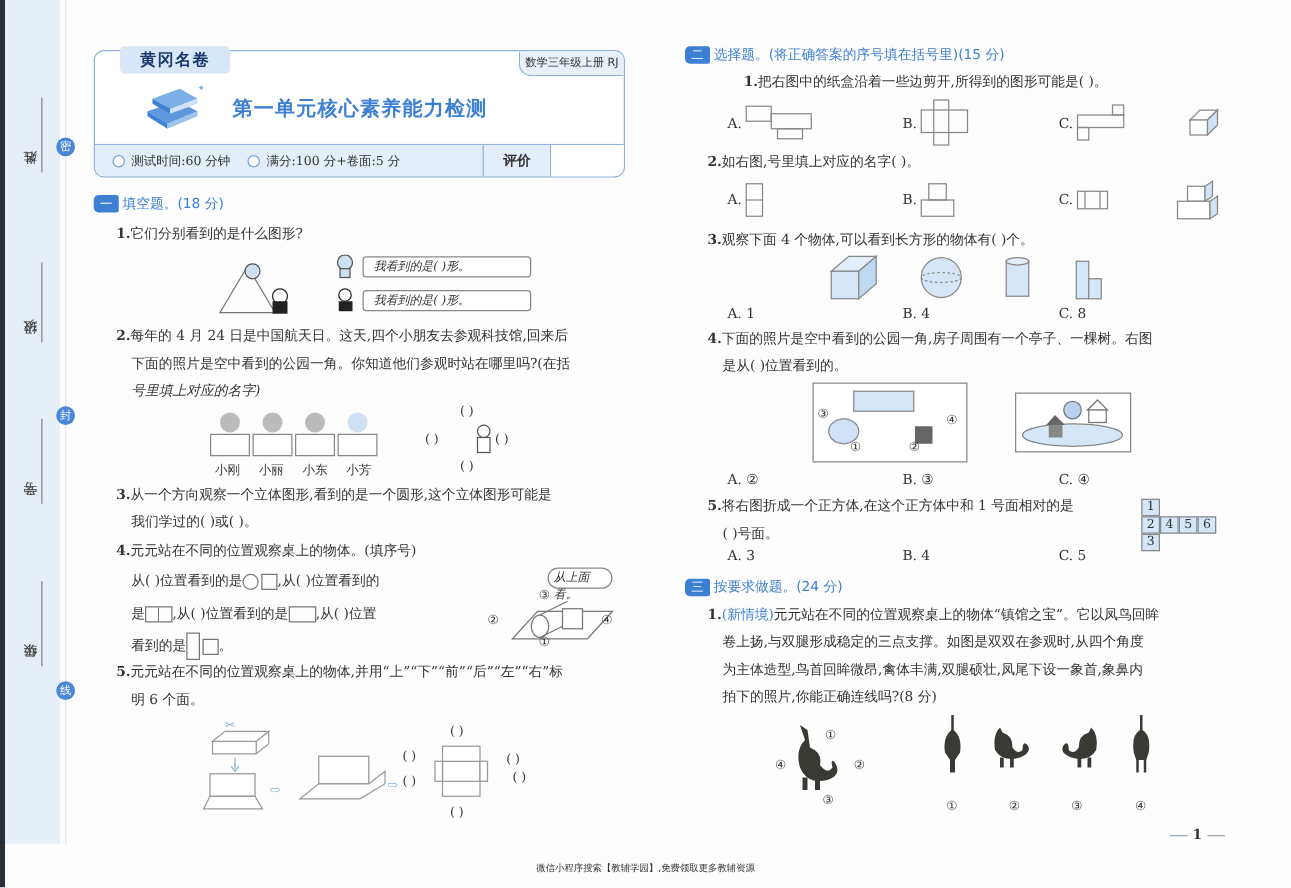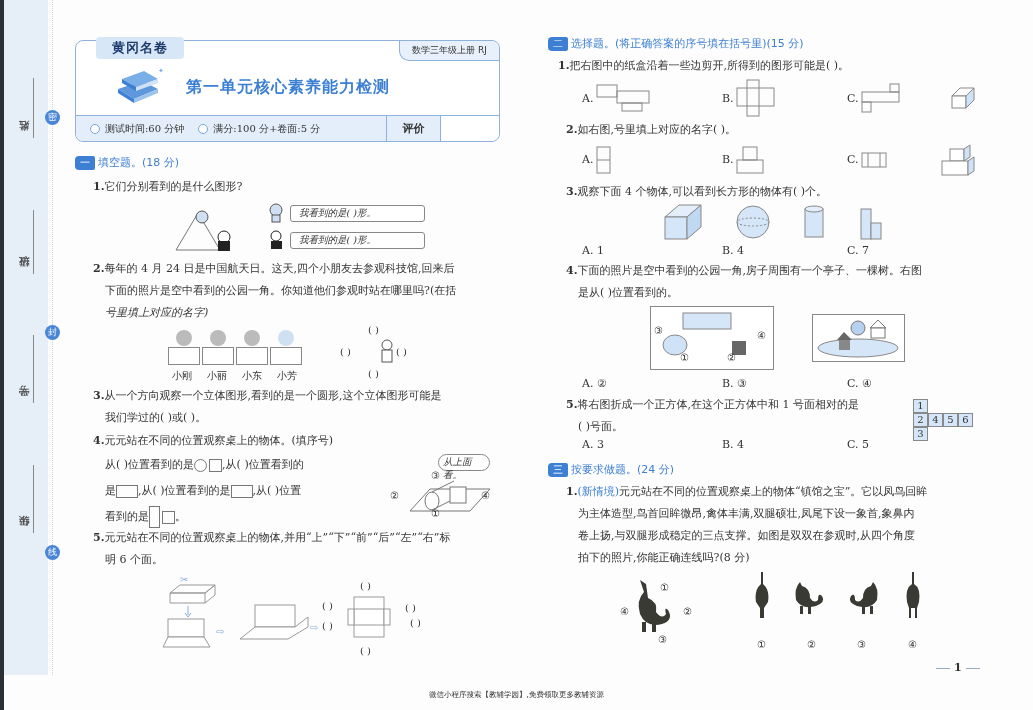--- a/index.html
+++ b/index.html
@@ -6,21 +6,21 @@
 body{width:1033px;height:710px;background:#fff;font-family:"DejaVu Serif","Liberation Serif",serif;color:#333;position:relative;overflow:hidden}
 .page{position:absolute;left:0;top:0;width:1033px;height:710px;background:#fdfdfd}
 .binding{position:absolute;left:0;top:0;width:48px;height:675px;background:#e6eef7}
 .binding-edge{position:absolute;left:0;top:0;width:4px;height:710px;background:#2b2f36}
 .dotline{position:absolute;left:52px;top:0;width:0;height:675px;border-left:1px dotted #cbd6e2}
 .vlabel{position:absolute;left:18px;font-family:"DejaVu Sans",sans-serif;font-size:11px;color:#444;writing-mode:vertical-rl;transform:rotate(180deg)}
 .vline{position:absolute;left:33px;width:1px;background:#888}
 .seal{position:absolute;left:45px;width:15px;height:15px;border-radius:50%;background:#4a86d8;color:#fff;font-size:9px;font-family:"DejaVu Sans",sans-serif;display:flex;align-items:center;justify-content:center}
 .header{position:absolute;left:75px;top:40px;width:425px;height:102px;border:1px solid #8fb2dd;border-radius:8px;background:#fff}
 .brand{position:absolute;left:20px;top:-4px;width:88px;height:22px;background:#d7e7f7;border-radius:4px;font-family:"DejaVu Sans",sans-serif;font-weight:bold;font-size:13px;color:#1b3a6b;display:flex;align-items:center;justify-content:center;letter-spacing:1px}
-.grade{position:absolute;right:0;top:0;width:100px;height:20px;background:#e8f1fb;border-left:1px solid #8fb2dd;border-bottom:1px solid #8fb2dd;border-radius:0 8px 0 10px;font-family:"DejaVu Sans",sans-serif;font-size:9px;color:#333;display:flex;align-items:center;justify-content:center}
+.grade{position:absolute;right:0;top:0;width:84px;height:20px;background:#e8f1fb;border-left:1px solid #8fb2dd;border-bottom:1px solid #8fb2dd;border-radius:0 8px 0 10px;font-family:"DejaVu Sans",sans-serif;font-size:9px;color:#333;display:flex;align-items:center;justify-content:center}
 .main-title{position:absolute;left:110px;top:36px;font-family:Liberation Serif, serif;font-weight:bold;font-size:16px;color:#3d7fd3;letter-spacing:1px}
 .books{position:absolute;left:38px;top:26px;width:48px;height:40px}
 .infobar{position:absolute;left:0;bottom:0;width:100%;height:26px;background:#e3eefa;border-top:1px solid #8fb2dd;border-radius:0 0 8px 8px;display:flex;align-items:center;font-size:10px}
 .infobar .item{display:flex;align-items:center;margin-left:14px;color:#333}
 .infobar .circ{width:10px;height:10px;border-radius:50%;border:1px solid #7aa6de;margin-right:5px;background:#fff}
 .eval{position:absolute;left:310px;top:0;width:55px;height:100%;border-left:1px solid #8fb2dd;border-right:1px solid #8fb2dd;display:flex;align-items:center;justify-content:center;font-weight:bold;font-size:11px}
 .eval-box{position:absolute;left:365px;top:0;right:0;height:100%;background:#fff;border-radius:0 0 8px 0}
 .sec-head{position:absolute;display:flex;align-items:center;font-family:"DejaVu Sans",sans-serif;font-size:11px;color:#3d7fd3}
 .sec-badge{width:20px;height:14px;background:#3d7fd3;border-radius:4px 2px 2px 4px;color:#fff;font-size:10px;display:flex;align-items:center;justify-content:center;margin-right:3px}
 .q{position:absolute;font-size:11px;line-height:22px;color:#333}
@@ -187,21 +187,21 @@
   <div class="sm" style="left:322px;top:620px">(       )</div>
   <div class="sm" style="left:405px;top:602px">(       )</div>
   <div class="sm" style="left:410px;top:617px">(       )</div>
   <div class="sm" style="left:360px;top:645px">(       )</div>
 
   <div class="sec-head" style="left:548px;top:36px">
     <span class="sec-badge">二</span>
     <span>选择题。(将正确答案的序号填在括号里)(15 分)</span>
   </div>
 
-  <div class="q" style="left:558px;top:55px"><b>1.</b><span>把右图中的纸盒沿着一些边剪开,所得到的图形可能是(        )。</span></div>
+  <div class="q" style="left:595px;top:55px"><b>1.</b><span>把右图中的纸盒沿着一些边剪开,所得到的图形可能是(        )。</span></div>
   <div class="opt" style="left:582px;top:92px">A.</div>
   <svg style="left:597px;top:85px;width:55px;height:27px">
       <rect x="0" y="0" width="20" height="12" fill="none" stroke="#888"></rect>
       <rect x="20" y="6" width="32" height="12" fill="none" stroke="#888"></rect>
       <rect x="25" y="18" width="20" height="8" fill="none" stroke="#888"></rect>
     </svg>
   <div class="opt" style="left:722px;top:92px">B.</div>
   <svg style="left:737px;top:80px;width:40px;height:38px">
       <rect x="0" y="8" width="37" height="18" fill="none" stroke="#888"></rect>
       <rect x="10" y="0" width="12" height="36" fill="none" stroke="#888"></rect>
@@ -248,21 +248,21 @@
       <path d="M22 12 L36 0 L36 22 L22 34 Z" fill="#c0d9f2" stroke="#888"></path>
     <circle cx="88" cy="17" r="16" fill="#d4e6f7" stroke="#888"></circle>
       <ellipse cx="88" cy="17" rx="16" ry="4" fill="none" stroke="#888" stroke-dasharray="2 2"></ellipse>
     <rect x="140" y="4" width="18" height="28" fill="#d4e6f7" stroke="#888"></rect>
       <ellipse cx="149" cy="4" rx="9" ry="3" fill="#e3eefa" stroke="#888"></ellipse>
     <rect x="196" y="4" width="10" height="30" fill="#d4e6f7" stroke="#888"></rect>
       <rect x="206" y="18" width="10" height="16" fill="#d4e6f7" stroke="#888"></rect>
   </svg>
   <div class="opt" style="left:582px;top:244px">A. 1</div>
   <div class="opt" style="left:722px;top:244px">B. 4</div>
-  <div class="opt" style="left:847px;top:244px">C. 7</div>
+  <div class="opt" style="left:847px;top:244px">C. 8</div>
 
   <div class="q" style="left:566px;top:260px;width:420px">
     <div><b>4.</b><span>下面的照片是空中看到的公园一角,房子周围有一个亭子、一棵树。右图</span></div>
     <div style="padding-left:12px">是从(        )位置看到的。</div>
   </div>
   <div class="box" style="left:650px;top:306px;width:124px;height:64px"></div>
   <svg style="left:650px;top:306px;width:124px;height:64px">
     <rect x="33" y="7" width="48" height="16" fill="#d4e6f7" stroke="#888"></rect>
     <ellipse cx="25" cy="39" rx="12" ry="10" fill="#cfe2f7" stroke="#888"></ellipse>
     <rect x="82" y="35" width="14" height="14" fill="#666"></rect>
@@ -299,22 +299,22 @@
   <div class="opt" style="left:582px;top:438px">A. 3</div>
   <div class="opt" style="left:722px;top:438px">B. 4</div>
   <div class="opt" style="left:847px;top:438px">C. 5</div>
 
   <div class="sec-head" style="left:548px;top:462px">
     <span class="sec-badge">三</span>
     <span>按要求做题。(24 分)</span>
   </div>
   <div class="q" style="left:566px;top:481px;width:420px">
     <div><b>1.</b><span style="color:#3d7fd3">(新情境)</span><span>元元站在不同的位置观察桌上的物体“镇馆之宝”。它以凤鸟回眸</span></div>
+    <div style="padding-left:12px">卷上扬,与双腿形成稳定的三点支撑。如图是双双在参观时,从四个角度</div>
     <div style="padding-left:12px">为主体造型,鸟首回眸微昂,禽体丰满,双腿硕壮,凤尾下设一象首,象鼻内</div>
-    <div style="padding-left:12px">卷上扬,与双腿形成稳定的三点支撑。如图是双双在参观时,从四个角度</div>
     <div style="padding-left:12px">拍下的照片,你能正确连线吗?(8 分)</div>
   </div>
 
   <svg style="left:628px;top:578px;width:50px;height:58px">
     <path d="M12 2 L16 14 Q8 22 12 36 Q18 50 34 46 Q46 42 40 32 Q36 28 38 36 Q34 42 28 34 Q30 24 20 20 L18 6 Z" fill="#3a3a34"></path>
     <rect x="14" y="44" width="4" height="10" fill="#3a3a34"></rect>
       <rect x="24" y="44" width="4" height="10" fill="#3a3a34"></rect>
   </svg>
   <div class="sm" style="left:660px;top:582px">①</div>
   <div class="sm" style="left:683px;top:606px">②</div>

